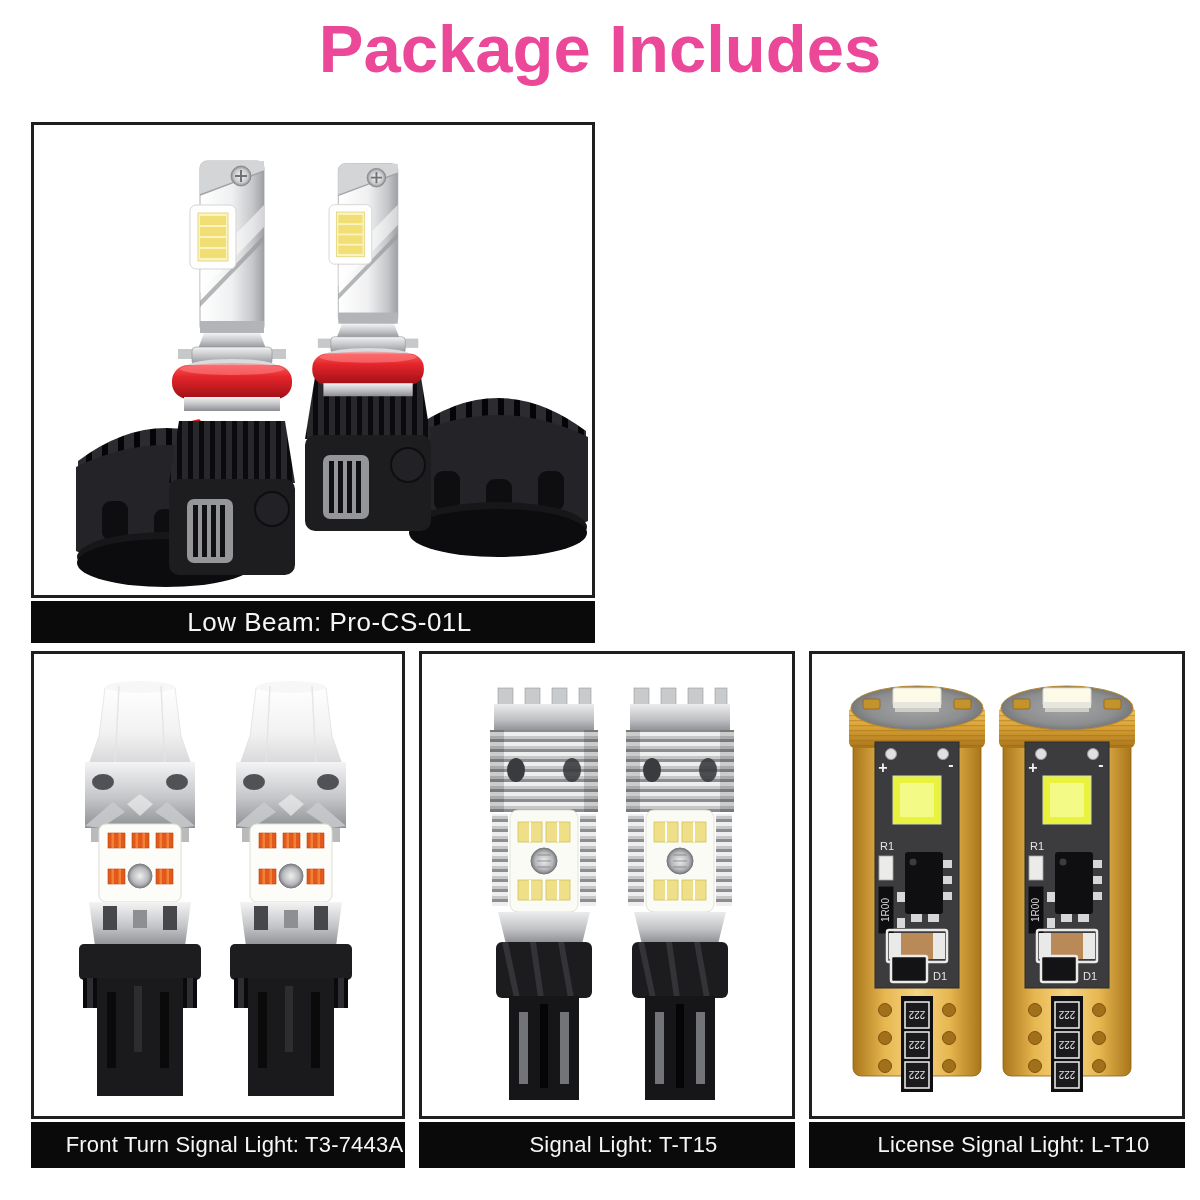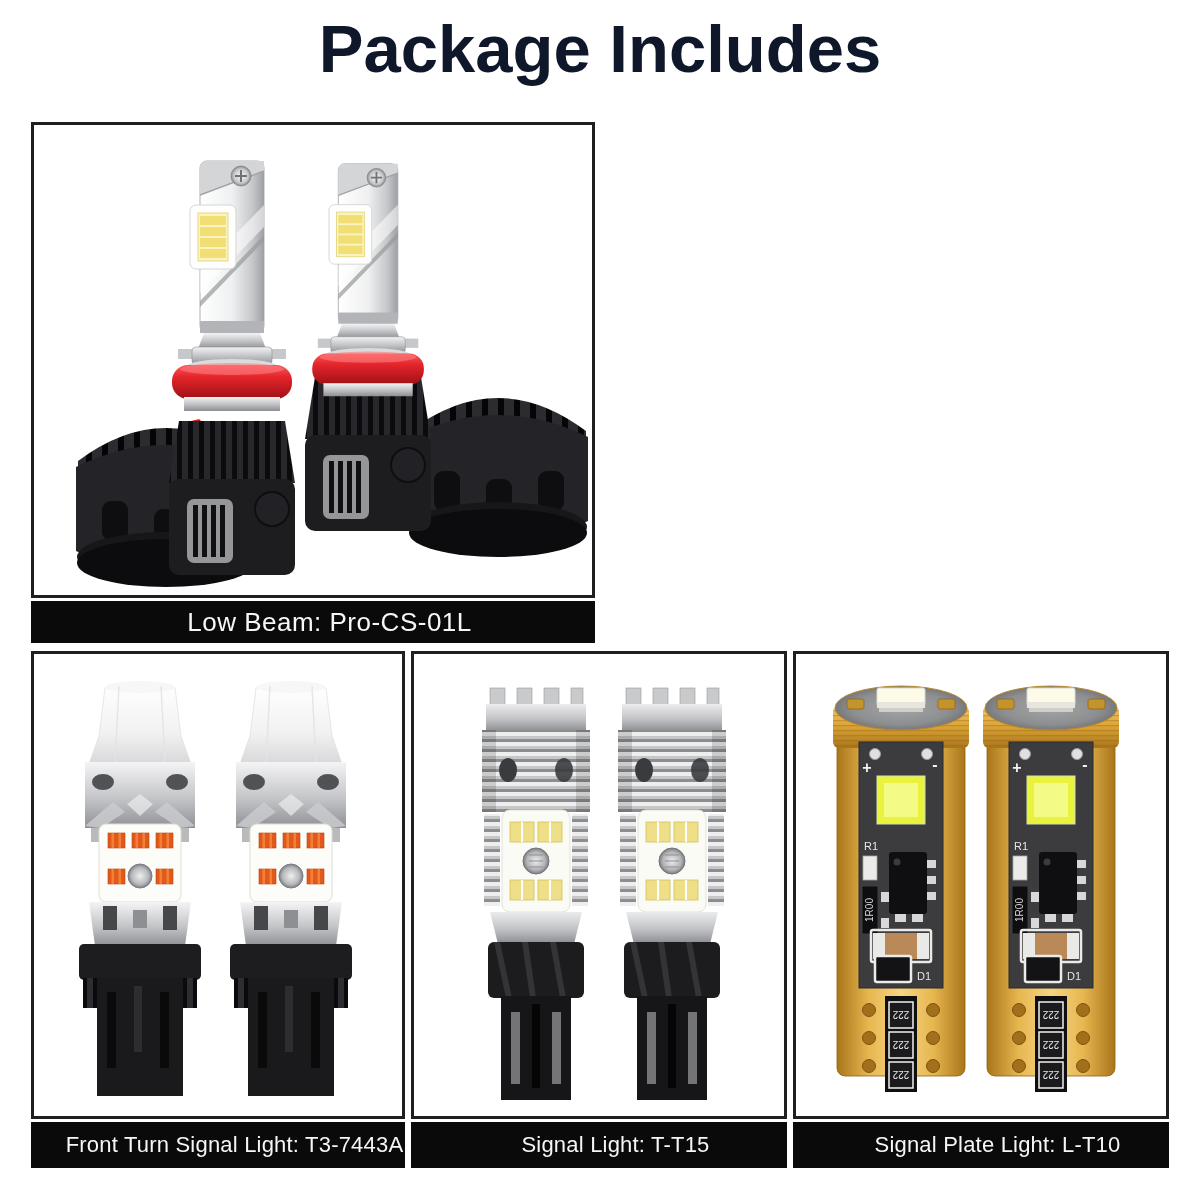--- a/index.html
+++ b/index.html
@@ -1,21 +1,21 @@
 <!DOCTYPE html>
 <html><head>
 <meta charset="utf-8">
 <style>
   html,body{margin:0;padding:0;background:#ffffff;}
   .page{position:relative;width:1200px;height:1200px;background:#ffffff;font-family:"Liberation Sans",sans-serif;overflow:hidden;}
   .title{position:absolute;top:10px;left:0;width:1200px;text-align:center;margin:0;
-         font-size:67px;font-weight:bold;letter-spacing:0px;color:#0f172a;}
+         font-size:67px;font-weight:bold;letter-spacing:0px;color:#ec4899;}
   .row{position:absolute;display:flex;}
   .row.top{left:31px;top:122px;gap:7px;}
-  .row.bottom{left:31px;top:651px;gap:6px;}
+  .row.bottom{left:31px;top:651px;gap:14px;}
   .cell{display:flex;flex-direction:column;}
   .panel{background:#ffffff;border:3px solid #1f1f1f;box-sizing:border-box;
          display:flex;align-items:flex-start;justify-content:center;overflow:hidden;}
   .top .panel{width:564px;height:476px;}
   .b1 .panel{width:374px;height:468px;}
   .b2 .panel,.b3 .panel{width:376px;height:468px;}
   .caption{margin-top:3px;background:#0a0a0a;color:#f6f6f6;display:flex;
            align-items:center;justify-content:center;white-space:nowrap;padding-left:33px;}
   .top .caption{height:42px;font-size:26px;letter-spacing:0.5px;}
   .bottom .caption{height:46px;font-size:22px;letter-spacing:0.2px;}
@@ -364,16 +364,16 @@
             </g>
           </defs>
           <g transform="translate(37,26)">
               <use href="#lpBulb"></use>
             </g>
           <g transform="translate(187,26)">
               <use href="#lpBulb"></use>
             </g>
         </svg>
       </div>
-      <div class="caption">Signal Plate Light: L-T10</div>
+      <div class="caption">License Signal Light: L-T10</div>
     </div>
   </div>
 </div>
 
 </body></html>

